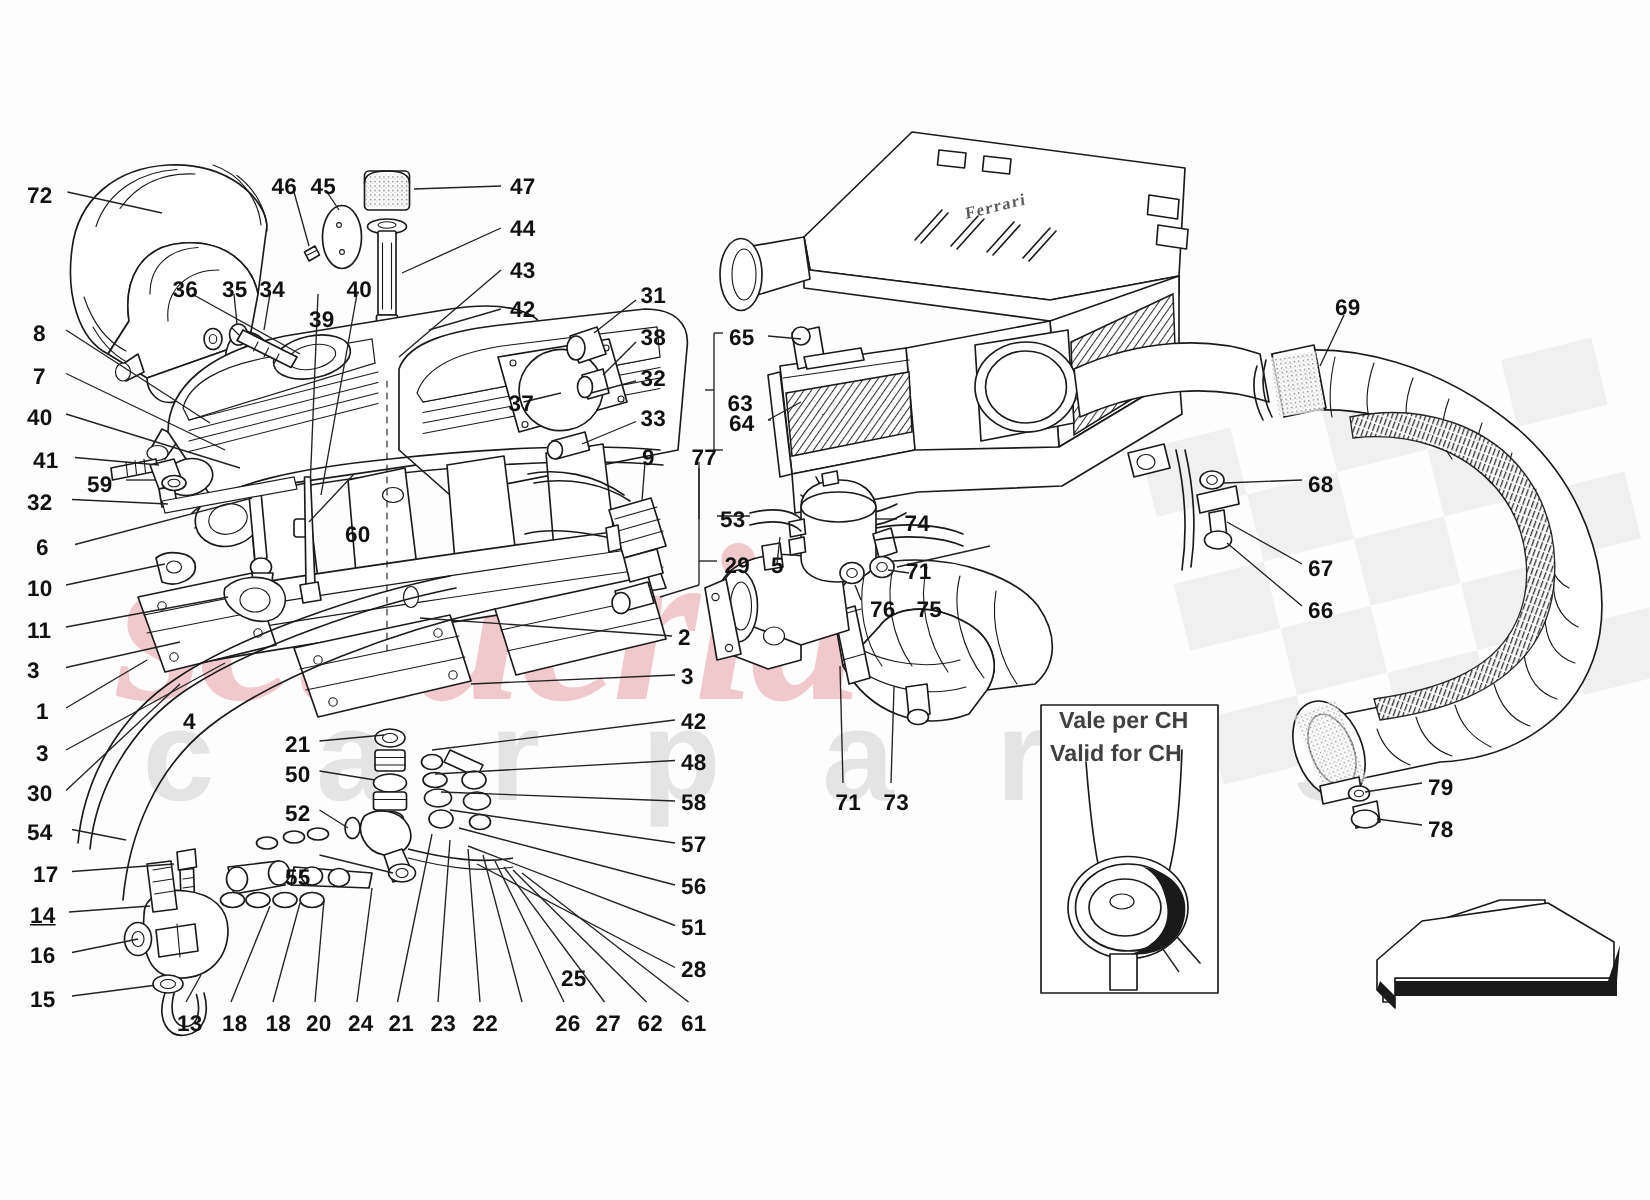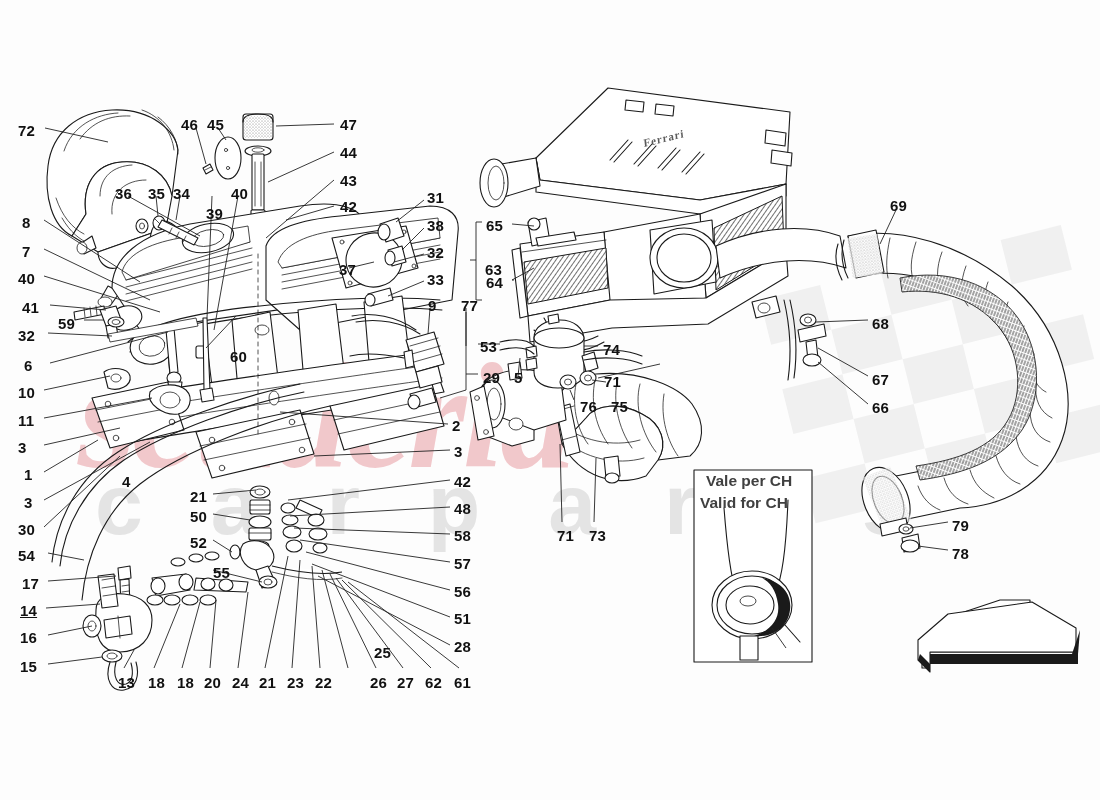--- a/index.html
+++ b/index.html
@@ -679,21 +679,21 @@
       <div class="callout" style="left: 454px; top: 474px;">42</div>
       <div class="callout" style="left: 190px; top: 489px;">21</div>
       <div class="callout" style="left: 454px; top: 501px;">48</div>
       <div class="callout" style="left: 24px; top: 495px;">3</div>
       <div class="callout" style="left: 190px; top: 509px;">50</div>
       <div class="callout" style="left: 454px; top: 528px;">58</div>
       <div class="callout" style="left: 18px; top: 522px;">30</div>
       <div class="callout" style="left: 190px; top: 535px;">52</div>
       <div class="callout" style="left: 454px; top: 556px;">57</div>
       <div class="callout" style="left: 18px; top: 548px;">54</div>
-      <div class="callout" style="left: 190px; top: 565px; margin-left: 23px;">55</div>
+      <div class="callout" style="left: 190px; top: 578px;">55</div>
       <div class="callout" style="left: 454px; top: 584px;">56</div>
       <div class="callout" style="left: 22px; top: 576px;">17</div>
       <div class="callout" style="left: 454px; top: 611px;">51</div>
       <div class="callout" style="left: 20px; top: 603px; text-decoration: underline;">14</div>
       <div class="callout" style="left: 454px; top: 639px;">28</div>
       <div class="callout" style="left: 20px; top: 630px;">16</div>
       <div class="callout" style="left: 20px; top: 659px;">15</div>
       <div class="callout" style="left: 118px; top: 675px;">13</div>
       <div class="callout" style="left: 148px; top: 675px;">18</div>
       <div class="callout" style="left: 177px; top: 675px;">18</div>

